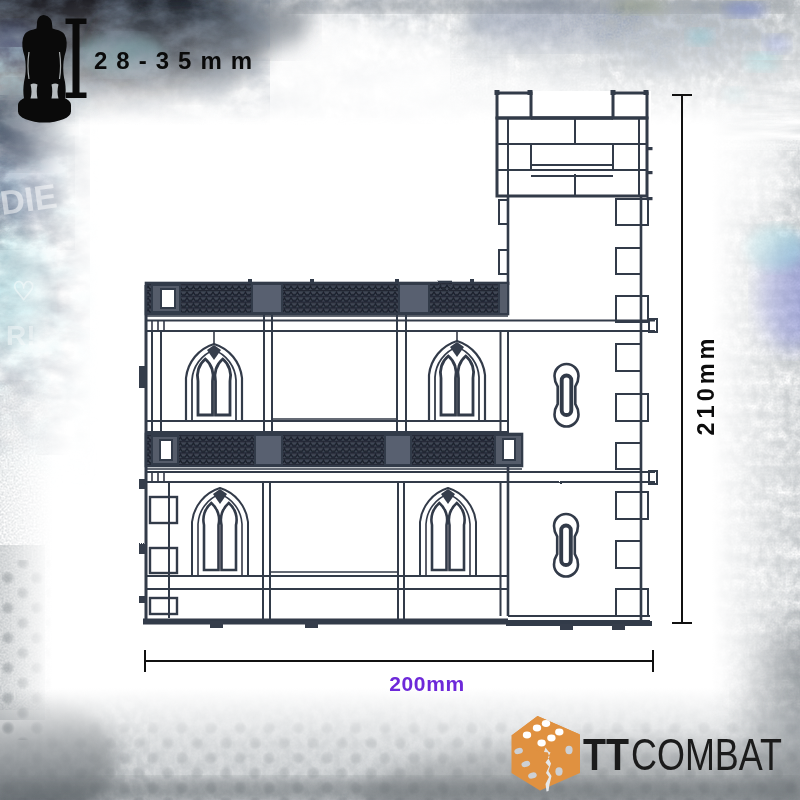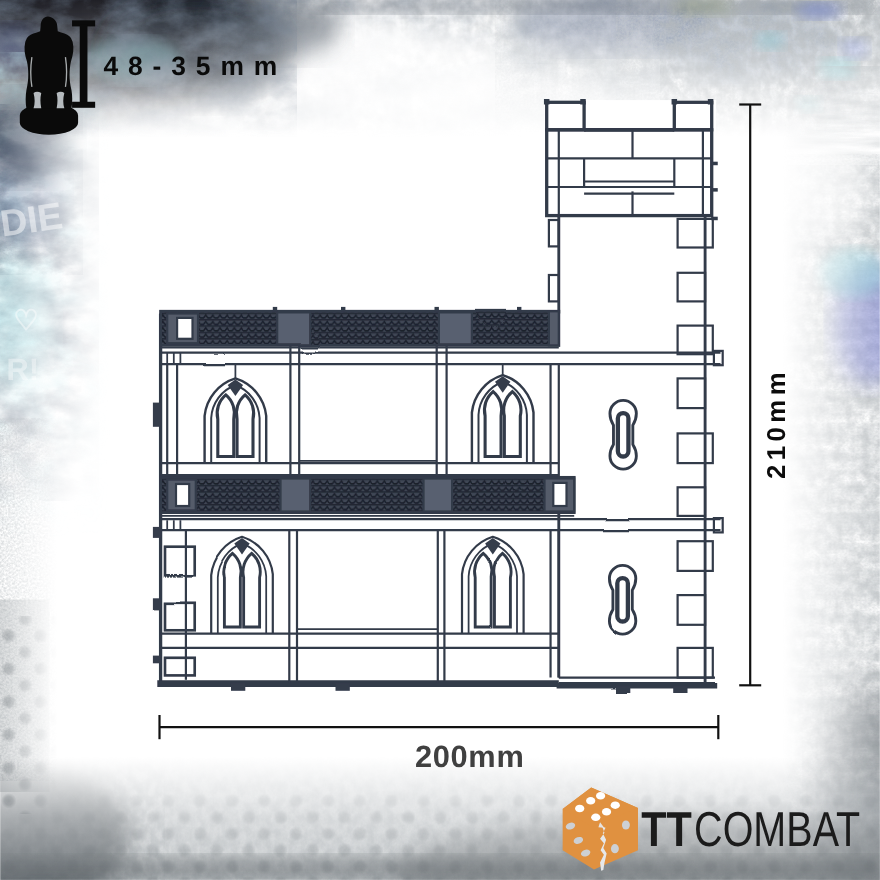--- a/index.html
+++ b/index.html
@@ -406,21 +406,21 @@
     <line x1="653" y1="650" x2="653" y2="672"></line>
   </g>
 
   <g stroke="#111" stroke-width="2" fill="none">
     <line x1="682" y1="95" x2="682" y2="623"></line>
     <line x1="672" y1="95" x2="692" y2="95"></line>
     <line x1="672" y1="623" x2="692" y2="623"></line>
   </g>
 </svg>
 
-<div class="abs" style="left:427px;top:672px;transform:translateX(-50%);font-weight:bold;font-size:28px;letter-spacing:0.6px;color:#404040;">200mm</div>
+<div class="abs" style="left:427px;top:672px;transform:translateX(-50%);font-weight:bold;font-size:21px;letter-spacing:0.6px;color:#6d28d9;">200mm</div>
 
 <div class="abs" style="left:706px;top:385px;transform:translate(-50%,-50%) rotate(-90deg);font-weight:bold;font-size:23.5px;letter-spacing:4px;color:#0c0c0c;">210mm</div>
 
 <svg class="abs" style="left:0;top:0" width="260" height="140" viewBox="0 0 260 140">
   <g fill="#0a0a0a">
 
     <path d="M18 105 a26.5 11 0 0 1 53 0 l0 6.5 a26.5 11 0 0 1 -53 0 Z"></path>
 
     <path d="M43.5 15 C40 15 37 18.5 37 23.5 L36.5 28.5 L33.5 29.5 C29 30.5 26 32 24.5 34.5 L23 38 C21.5 44 22.5 50 24.5 56 C26 63 26.5 72 24 82 C23.2 87 23 93 24 98.5 L65 98.5 C66 93 65.8 87 65 82 C62.5 72 63 63 64.5 56 C66.5 50 67.5 44 66 38 L64.5 34.5 C63 32 60 30.5 55.5 29.5 L52.5 28.5 L52 23.5 C52 18.5 47 15 43.5 15 Z"></path>
 
@@ -431,21 +431,21 @@
   <g stroke="#cfd4d6" stroke-width="1.2" fill="none" opacity="0.8">
     <path d="M29 52 C27.5 62 27.5 70 29 79"></path>
     <path d="M59.5 52 C61 62 61 70 59.5 79"></path>
   </g>
   <g fill="#c8ced2" opacity="0.9">
     <path d="M30.5 84.5 Q32.5 92 30.5 98.5 L37.5 98.5 Q36 91 37.5 84.5 Q33.5 82.5 30.5 84.5 Z"></path>
     <path d="M58.5 84.5 Q56.5 92 58.5 98.5 L51.5 98.5 Q53 91 51.5 84.5 Q55.5 82.5 58.5 84.5 Z"></path>
   </g>
 </svg>
 
-<div class="abs" style="left:94px;top:47px;font-weight:bold;font-size:24px;letter-spacing:9px;color:#0a0a0a;">48-35mm</div>
+<div class="abs" style="left:94px;top:47px;font-weight:bold;font-size:24px;letter-spacing:9px;color:#0a0a0a;">28-35mm</div>
 
 <svg class="abs" style="left:495px;top:705px" width="300" height="95" viewBox="0 0 300 95">
 
   <g>
     <path d="M42.5 11 L85 29.5 L85 68 L45 85.5 L16.5 68 L16.5 30.5 Z" fill="#e09140"></path>
     <path d="M42.5 11 L85 29.5 L43 46.5 L16.5 30.5 Z" fill="#e09140"></path>
 
     <g fill="#ffffff">
       <ellipse cx="32" cy="30" rx="4.2" ry="3.4"></ellipse>
       <ellipse cx="42" cy="23" rx="4.2" ry="3.4"></ellipse>

